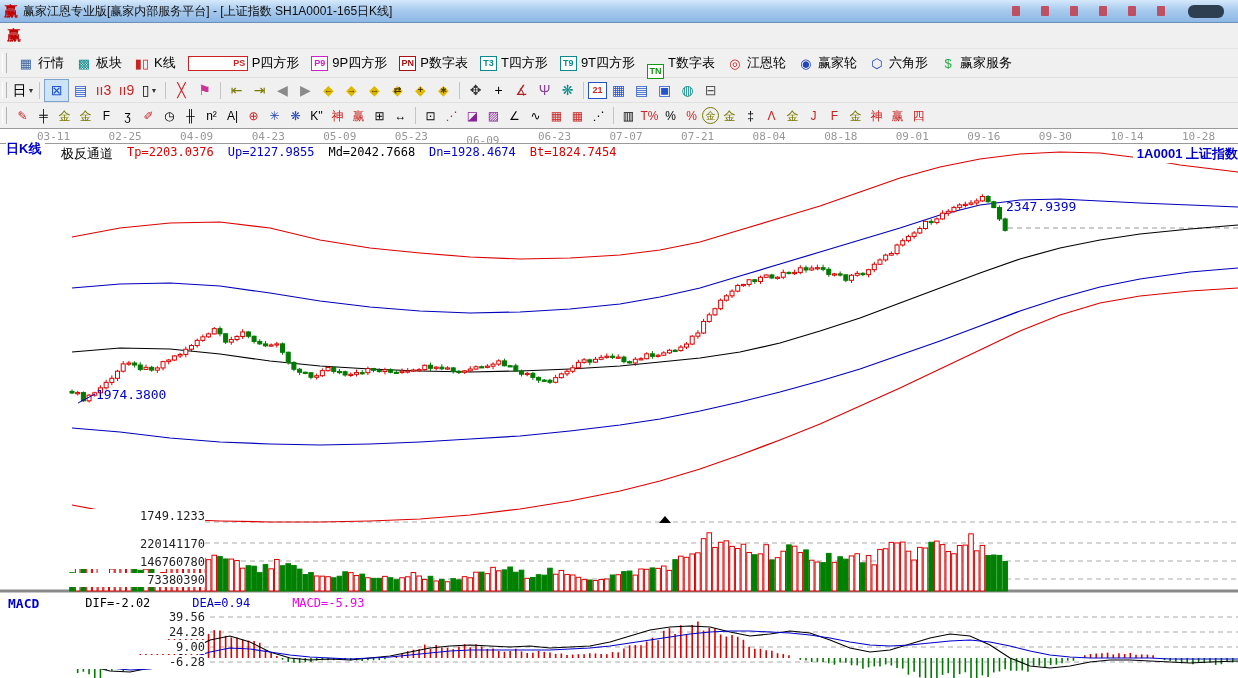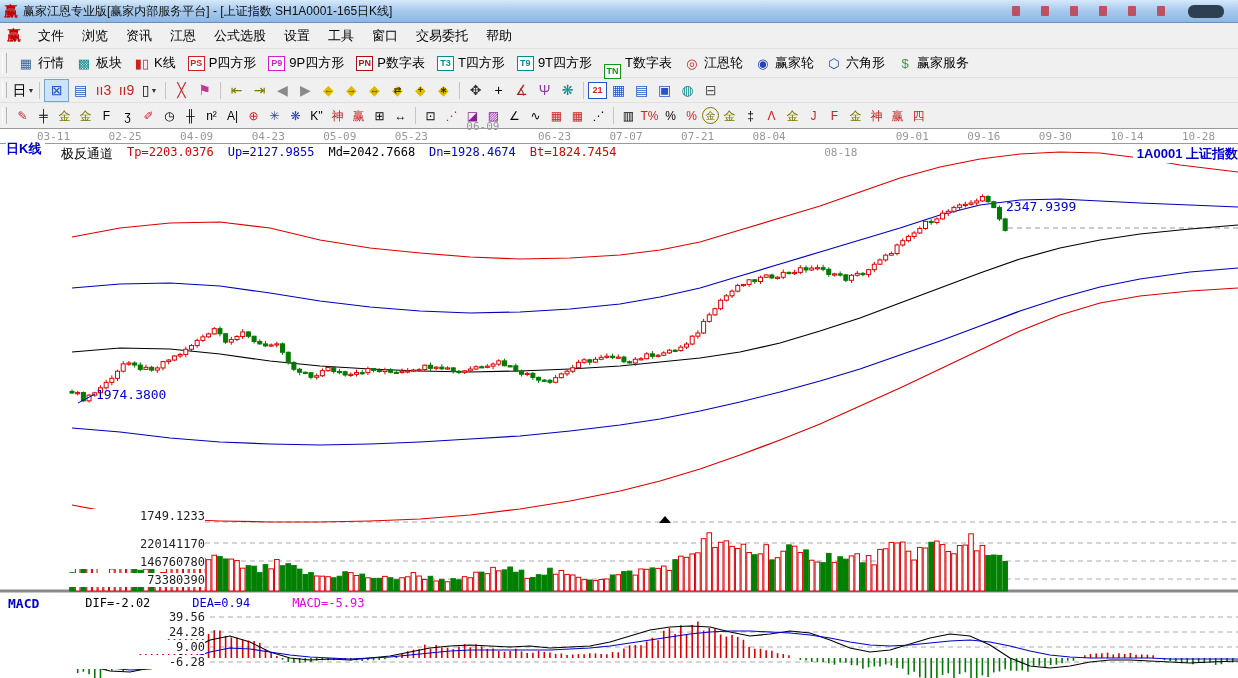--- a/index.html
+++ b/index.html
@@ -69,39 +69,38 @@
         <span class="tk"></span>
         <span class="tk"></span>
         <span class="tk"></span>
         <span class="tk"></span>
       </span>
     <span class="tb-pill"></span>
   </div>
 
   <div class="menubar">
     <span class="menu-logo">赢</span>
-    <nav id="menu"><span class="menu-item">文件</span><span class="menu-item">浏览</span><span class="menu-item">资讯</span><span class="menu-item">江恩</span><span class="menu-item">公式选股</span><span class="menu-item">设置</span><span class="menu-item">工具</span><span class="menu-item">窗口</span><span class="menu-item">交易委托</span><span class="menu-item">帮助</span></nav>
   </div>
 
   <div class="toolbar" id="toolbar1">
       <span class="grip"></span>
       <span class="tb1-item">
         <span class="tb1-icon" style="color: rgb(58, 100, 160);">▦</span>
         <span class="cn">行情</span>
       </span>
       <span class="tb1-item">
         <span class="tb1-icon" style="color: rgb(10, 138, 138);">▩</span>
         <span class="cn">板块</span>
       </span>
       <span class="tb1-item">
         <span class="tb1-icon" style="color: rgb(204, 34, 34);">▮▯</span>
         <span class="cn">K线</span>
       </span>
       <span class="tb1-item">
-        <span class="tb1-icon boxed" style="color: rgb(204, 34, 34); border-color: rgb(204, 34, 34);">PS</span>
+        <span class="tb1-icon boxed" style="color: rgb(204, 34, 34); border-color: rgb(204, 34, 34); padding-left: 43px;">PS</span>
         <span class="cn">P四方形</span>
       </span>
       <span class="tb1-item">
         <span class="tb1-icon boxed" style="color: rgb(204, 34, 204); border-color: rgb(204, 34, 204);">P9</span>
         <span class="cn">9P四方形</span>
       </span>
       <span class="tb1-item">
         <span class="tb1-icon boxed" style="color: rgb(170, 17, 17); border-color: rgb(170, 17, 17);">PN</span>
         <span class="cn">P数字表</span>
       </span>
@@ -940,26 +939,26 @@
     </svg>
 
   <div class="ov panel-label cn">日K线</div>
   <div id="date-axis">
       <span class="date-lab ov" style="left: 37px; top: 130px;">03-11</span>
       <span class="date-lab ov" style="left: 108.56px; top: 130px;">02-25</span>
       <span class="date-lab ov" style="left: 180.12px; top: 130px;">04-09</span>
       <span class="date-lab ov" style="left: 251.68px; top: 130px;">04-23</span>
       <span class="date-lab ov" style="left: 323.24px; top: 130px;">05-09</span>
       <span class="date-lab ov" style="left: 394.8px; top: 130px;">05-23</span>
-      <span class="date-lab ov" style="left: 466.36px; top: 120px; text-align: right;">06-09</span>
+      <span class="date-lab ov" style="left: 466.36px; top: 134px; text-align: right;">06-09</span>
       <span class="date-lab ov" style="left: 537.92px; top: 130px;">06-23</span>
       <span class="date-lab ov" style="left: 609.48px; top: 130px;">07-07</span>
       <span class="date-lab ov" style="left: 681.04px; top: 130px;">07-21</span>
       <span class="date-lab ov" style="left: 752.6px; top: 130px;">08-04</span>
-      <span class="date-lab ov" style="left: 824.16px; top: 146px;">08-18</span>
+      <span class="date-lab ov" style="left: 824.16px; top: 130px;">08-18</span>
       <span class="date-lab ov" style="left: 895.72px; top: 130px;">09-01</span>
       <span class="date-lab ov" style="left: 967.28px; top: 130px;">09-16</span>
       <span class="date-lab ov" style="left: 1038.84px; top: 130px;">09-30</span>
       <span class="date-lab ov" style="left: 1110.4px; top: 130px;">10-14</span>
       <span class="date-lab ov" style="left: 1181.96px; top: 130px;">10-28</span>
     </div>
   <div class="ov ind-header">
     <span class="ind-name">极反通道</span>
     <span id="ind-vals" style="display:flex;gap:14px;">
         <span class="ind-val" style="color: rgb(221, 0, 0);">Tp=2203.0376</span>

